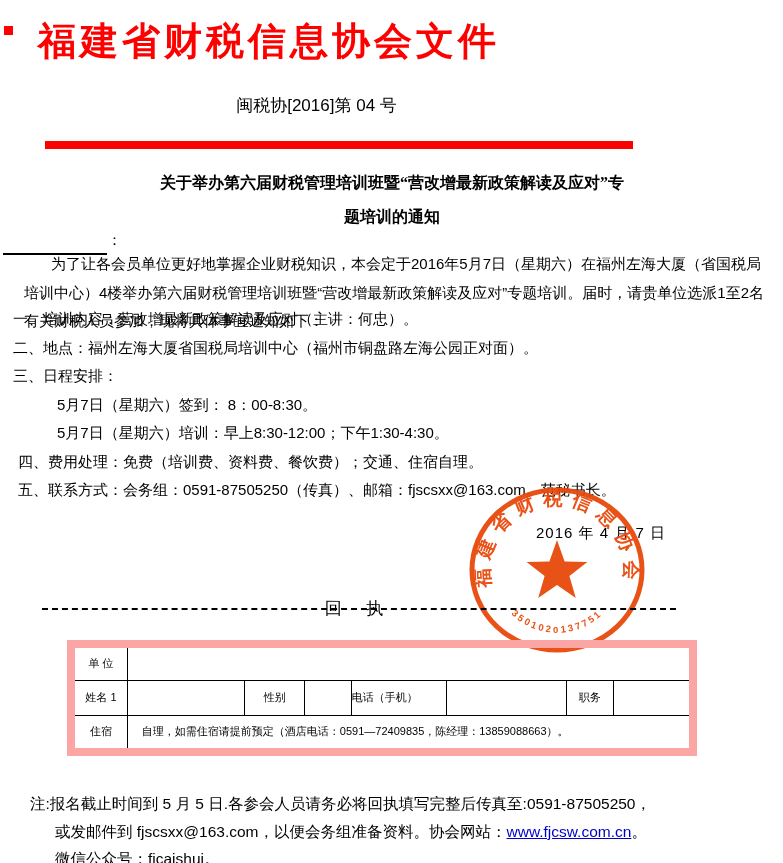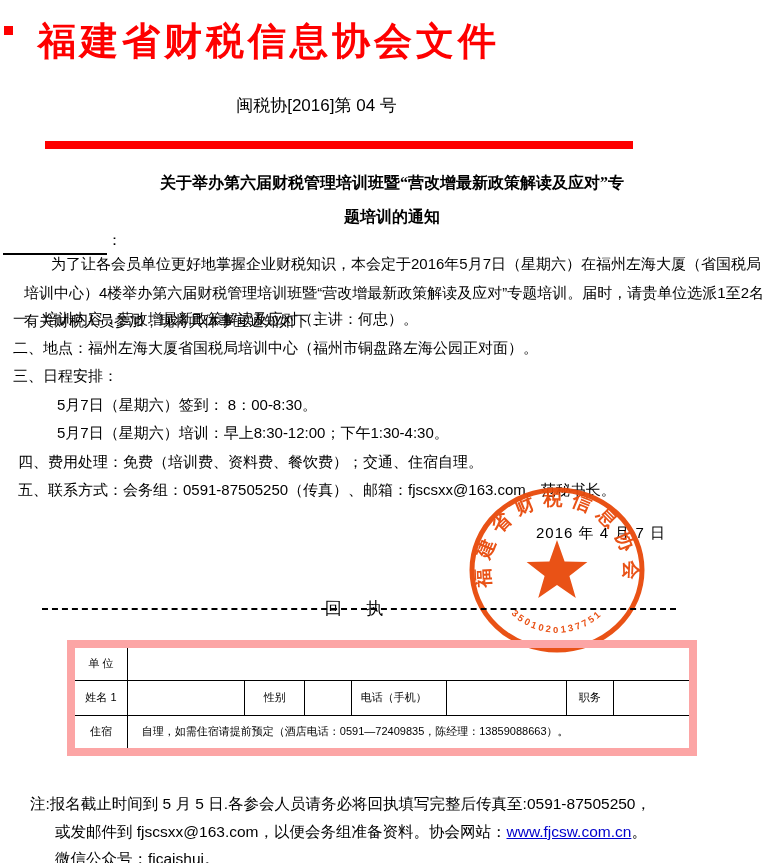--- a/index.html
+++ b/index.html
@@ -49,21 +49,21 @@
   .separator .dash-line { position:absolute; left:0; right:0; top:11px; border-top:2px dashed #000; }
   .separator .label { position:absolute; left:0; right:0; top:0; text-align:center; font-size:17px; letter-spacing:10px; line-height:24px; }
 
   table.receipt {
     position:absolute; left:45px; top:640px; width:630px;
     border-collapse:collapse; border:8px solid #fca5a5;
     font-size:11px; z-index:4; background:transparent;margin-left:22px;
   }
   table.receipt td { border:1px solid #000; }
   table.receipt td.lbl { text-align:center; }
-  table.receipt td.phone-lbl { text-align:left; padding-left:9px; }
+  table.receipt td.phone-lbl { text-align:left; }
   table.receipt td.stay-txt { text-align:left; padding-left:14px; }
   tr.r1 { height:36px; } tr.r2 { height:35px; } tr.r3 { height:35px; } tr.r4 { height:37px; }
 
   .notes { position:absolute; left:30px; top:790px; width:735px; font-size:15.5px; line-height:27.5px; }
   .notes .cont { padding-left:25px; }
   .notes a { color:#0000cc; text-decoration:underline; }
 </style>
 </head>
 <body>
 

